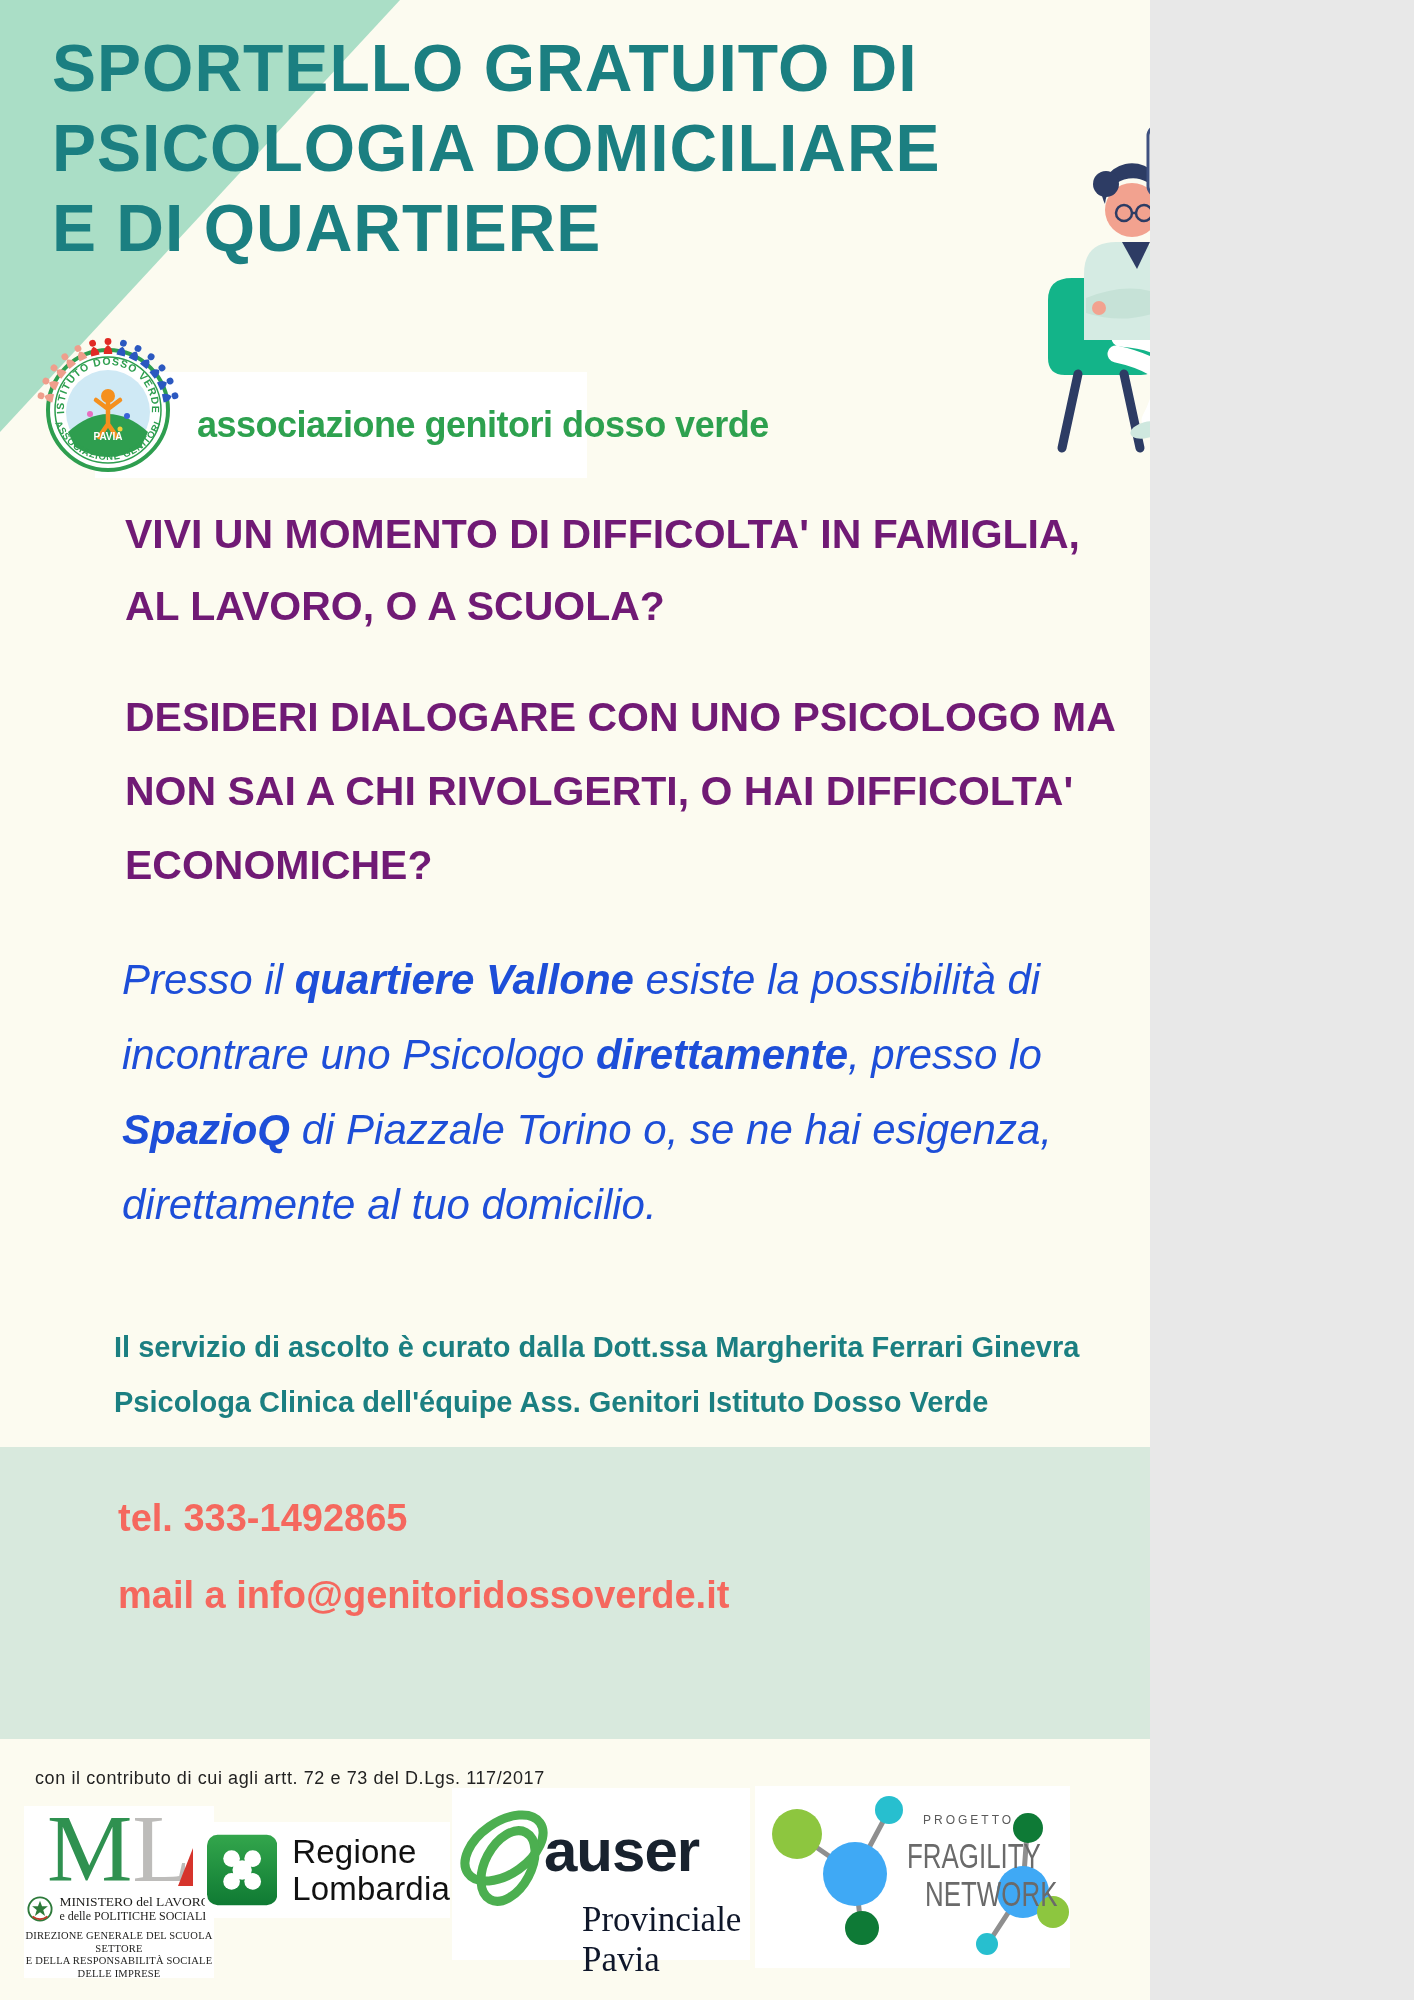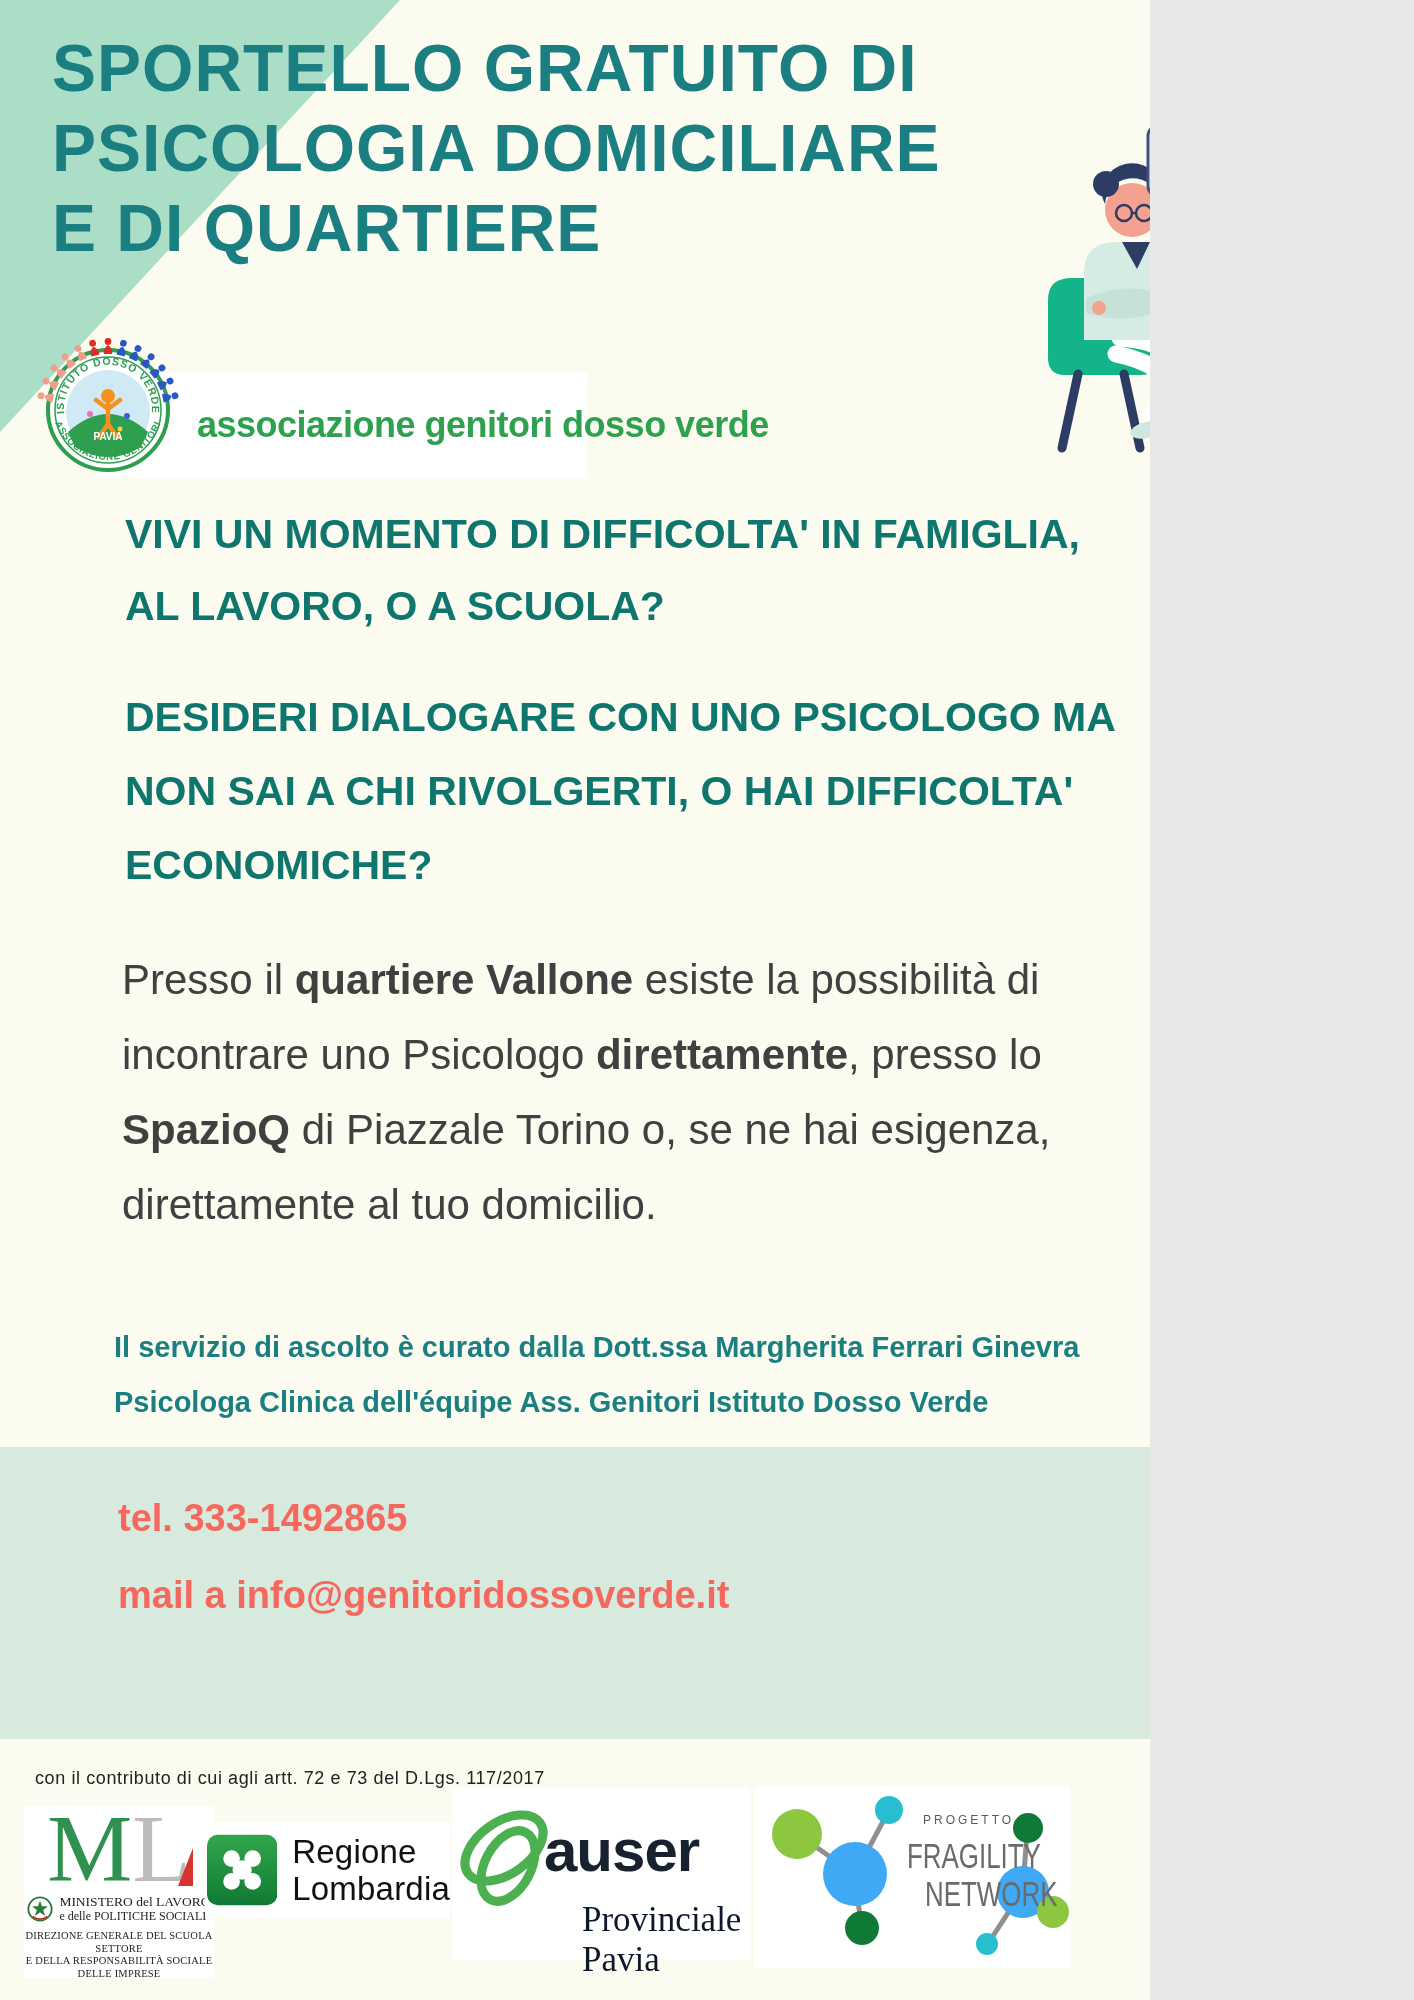--- a/index.html
+++ b/index.html
@@ -14,25 +14,25 @@
   
   .title{left:52px;top:28px;color:#1b7f81;font-size:66px;font-weight:800;
          line-height:80px;letter-spacing:1px;white-space:nowrap;}
   
   .strip{left:95px;top:372px;width:492px;height:106px;background:#ffffff;}
   .strip-text{position:absolute;left:102px;top:0;height:106px;line-height:106px;
         font-size:36px;font-weight:700;color:#2ea14f;letter-spacing:-0.5px;white-space:nowrap;}
   .logo-badge{left:34px;top:334px;width:148px;height:148px;}
   .illu{left:1020px;top:100px;width:394px;height:360px;}
   
-  .q{color:#0f766e;font-weight:800;font-size:41px;white-space:nowrap;}
+  .q{color:#701a75;font-weight:800;font-size:41px;white-space:nowrap;}
   .q1{left:125px;top:498px;line-height:72px;}
   .q2{left:125px;top:680px;line-height:74px;}
   
-  .bodytxt{left:122px;top:942px;font-size:42px;color:#404040;line-height:75px;white-space:nowrap;}
+  .bodytxt{left:122px;top:942px;font-size:42px;color:#1d4ed8;line-height:75px;white-space:nowrap;font-style:italic;}
   .bodytxt b{font-weight:700;}
   
   .credit{left:114px;top:1320px;color:#1b7f81;font-size:29px;font-weight:700;
           line-height:55px;white-space:nowrap;}
   
   .band{left:0;top:1447px;width:1414px;height:292px;background:#d8e9dd;}
   .band-text{position:absolute;left:118px;top:33px;color:#f5685e;font-weight:800;
              font-size:38px;line-height:77px;white-space:nowrap;}
   
   .contrib{left:35px;top:1768px;font-size:18px;color:#222;letter-spacing:0.6px;white-space:nowrap;}

